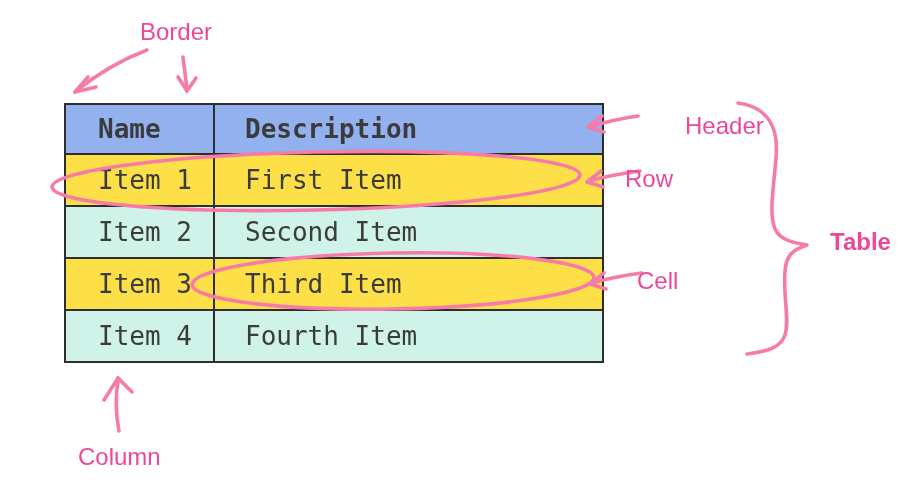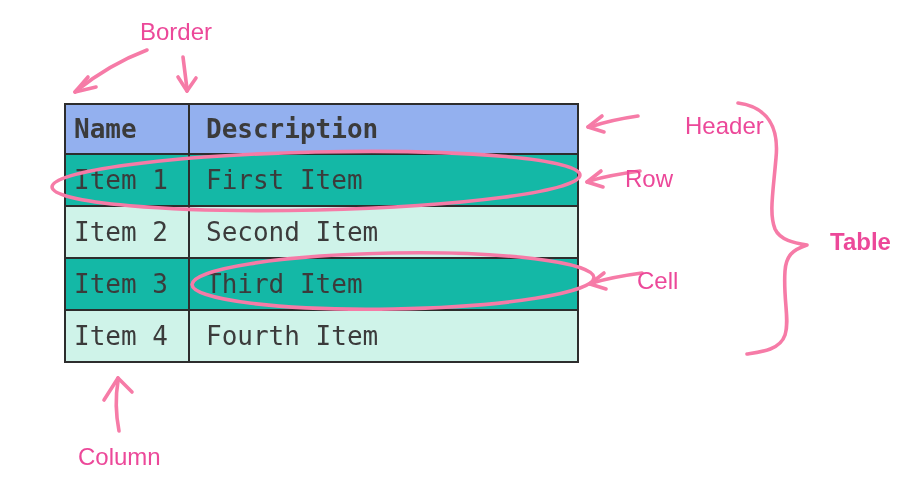--- a/index.html
+++ b/index.html
@@ -23,24 +23,24 @@
   }
   .tr{display:flex;}
   .tr + .tr{border-top:2px solid #2d2d2d;}
   .cell{
     display:flex;align-items:center;
     box-sizing:border-box;
     height:50px;
     white-space:nowrap;overflow:hidden;
   }
   .tr.head .cell{height:48px;font-weight:bold;}
-  .c-name{width:122px;padding-left:8px;border-radius:15px;}
-  .c-desc{width:389px;padding-left:16px;border-left:2px solid #2d2d2d;}
+  .c-name{width:147px;padding-left:32px;border-radius:15px;}
+  .c-desc{width:389px;padding-left:30px;border-left:2px solid #2d2d2d;}
   .tr.head{background:#93b0ef;}
-  .tr.odd{background:#14b8a6;}
+  .tr.odd{background:#fde047;}
   .tr.even{background:#cff3e9;}
 
   
   .label{
     position:absolute;
     font-size:24px;line-height:24px;color:#ec4899;
     white-space:nowrap;
     z-index:3;
   }
   #lbl-border{left:140px;top:20px;}

